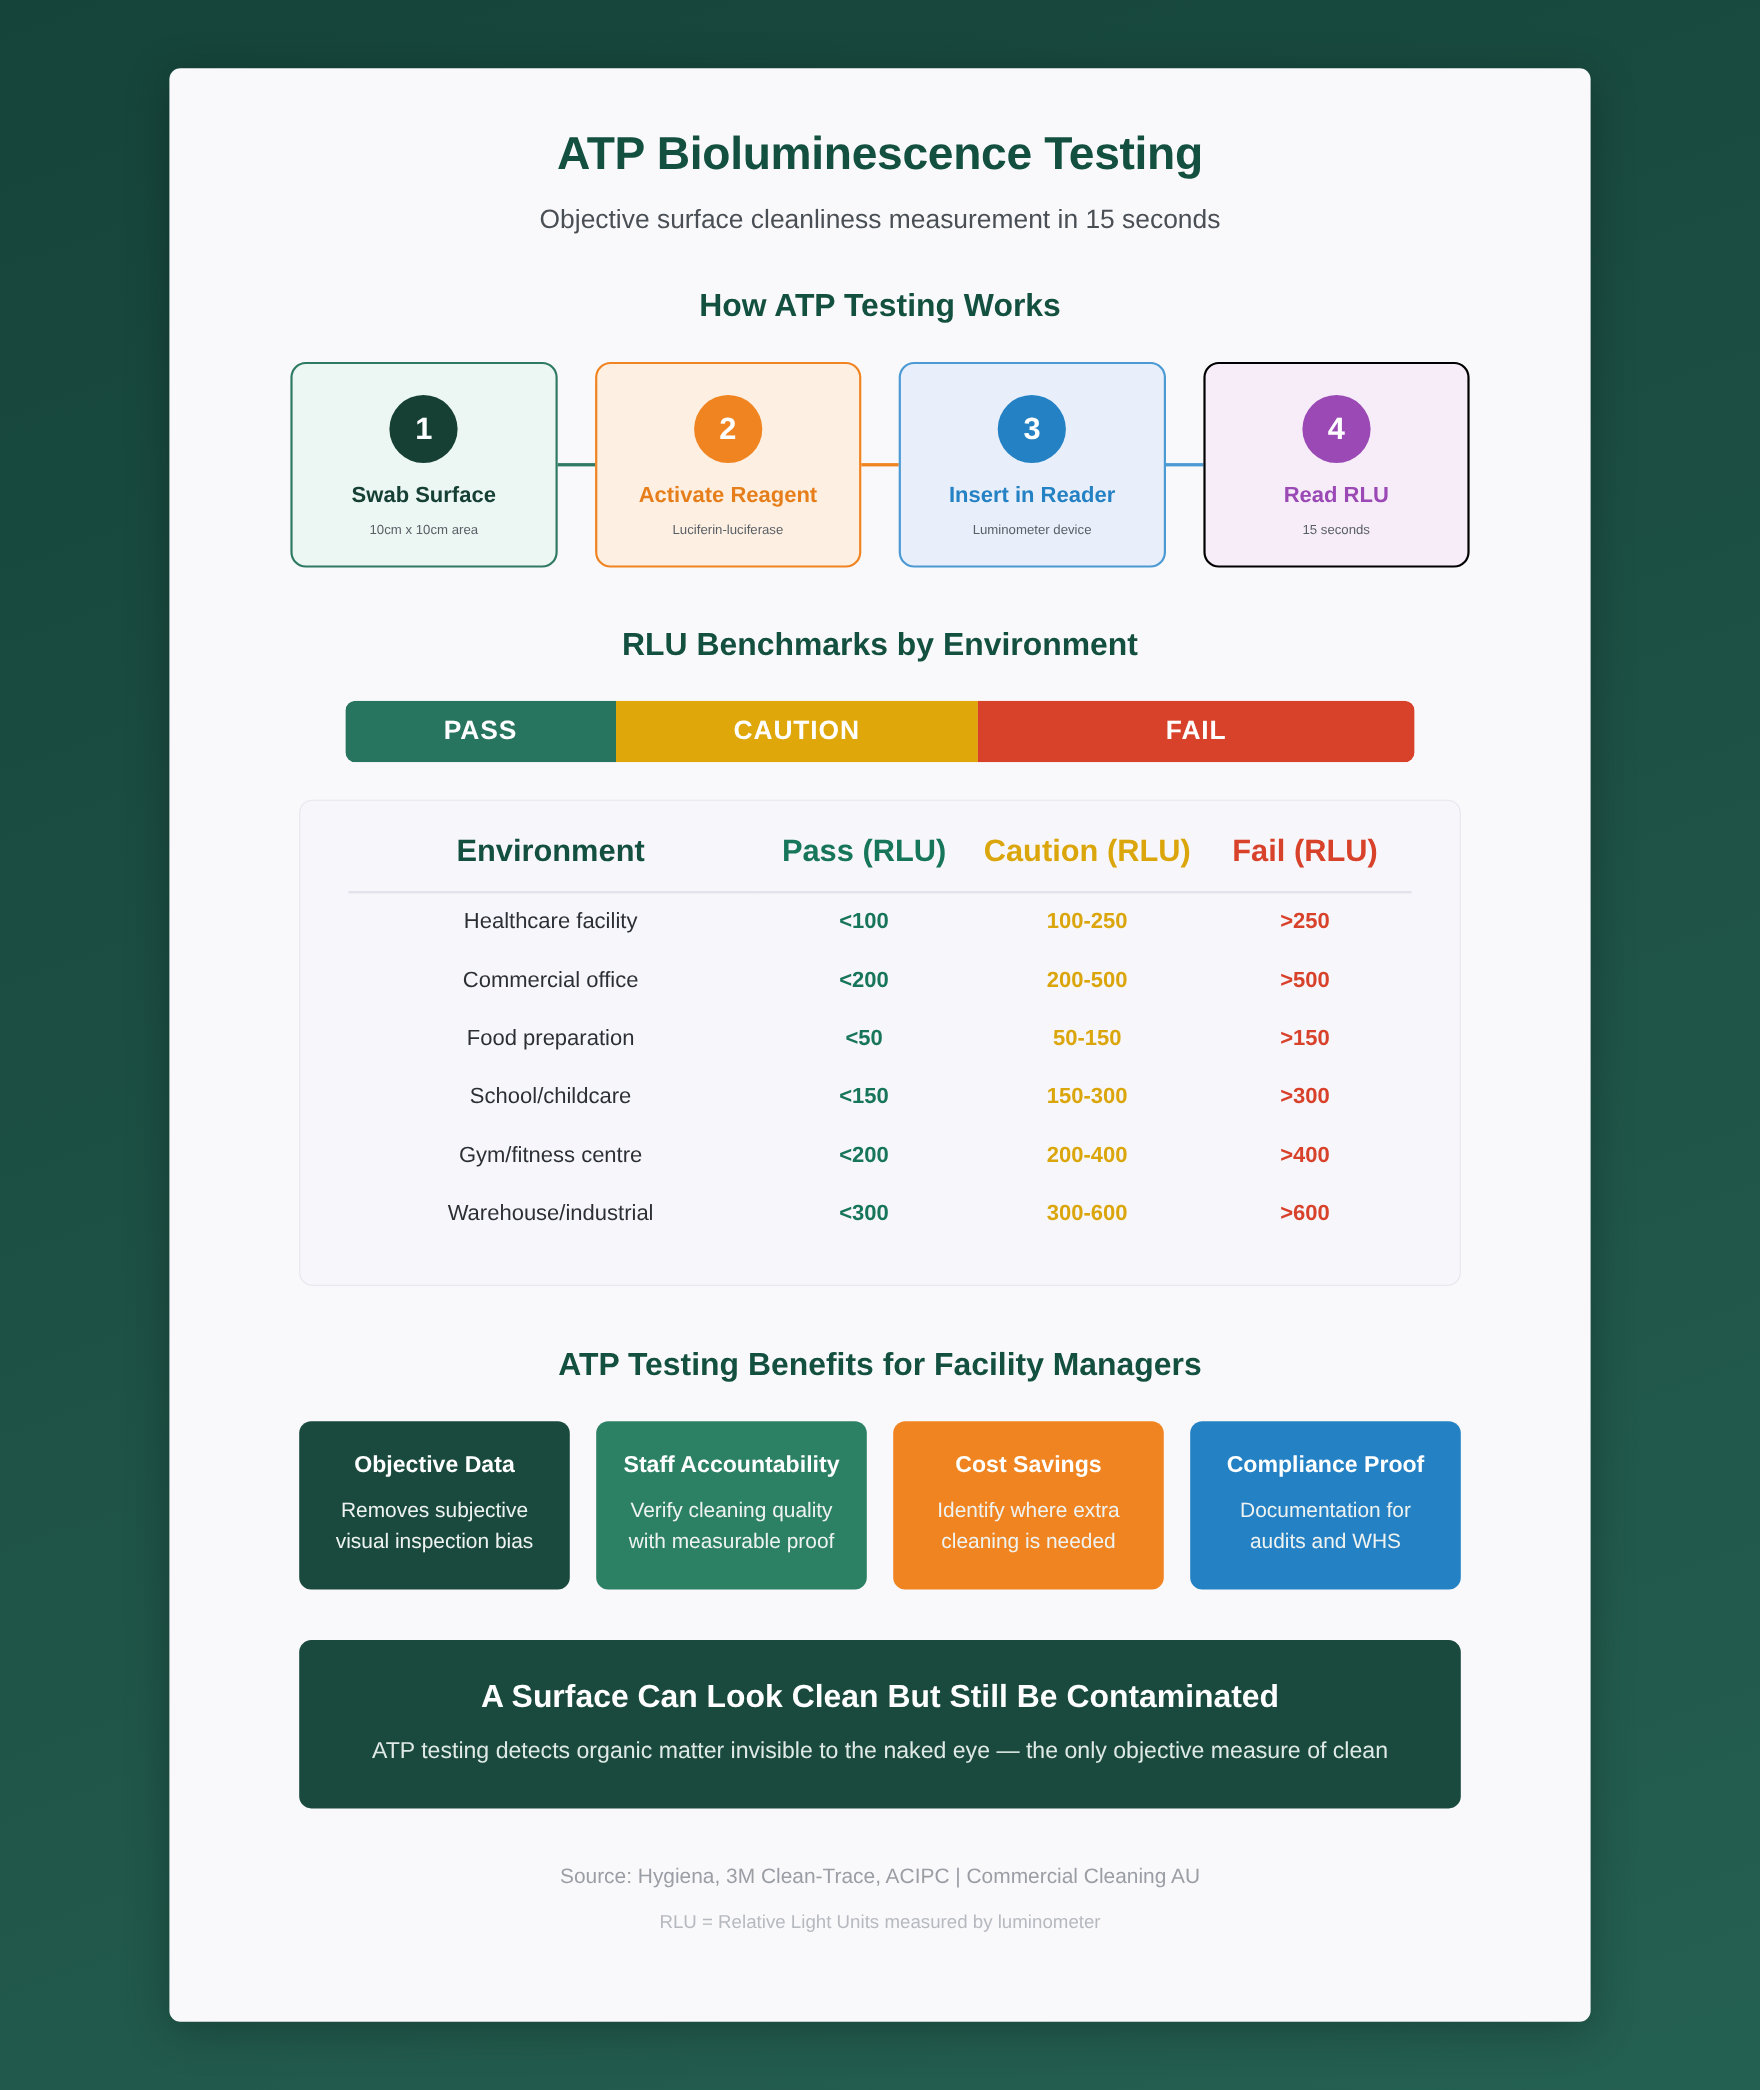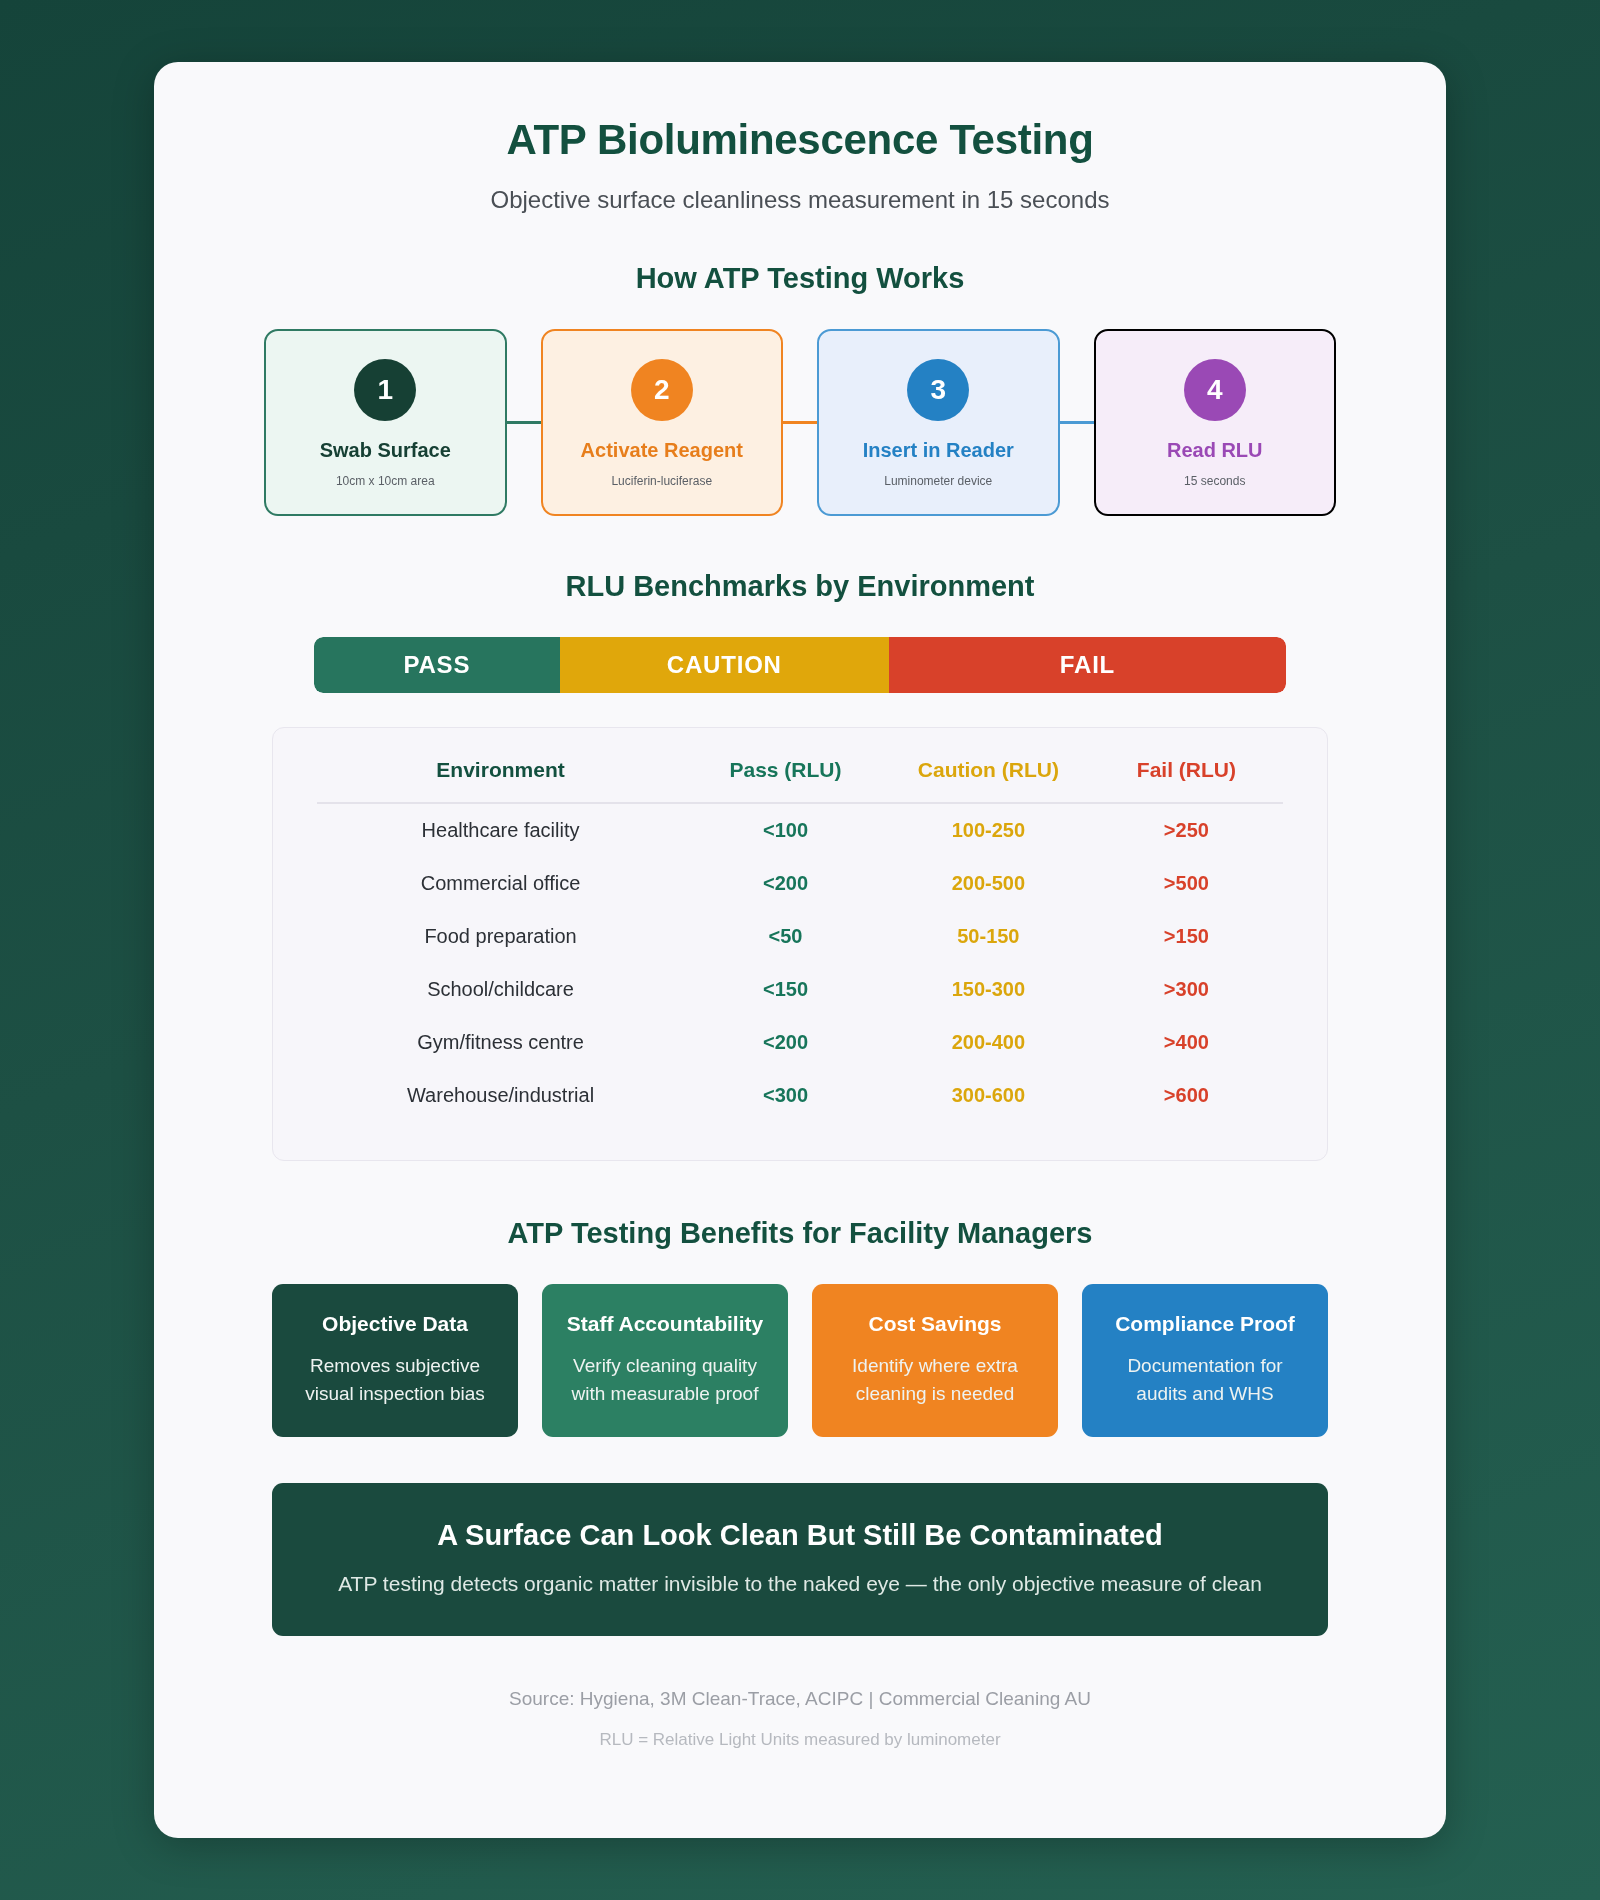--- a/index.html
+++ b/index.html
@@ -18,21 +18,21 @@
     padding: 62px 60px;
     display: flex;
     justify-content: center;
     align-items: flex-start;
   }
 
   .card {
     width: 1292px;
     min-height: 1776px;
     background: #f9f9fb;
-    border-radius: 24px;
+    border-radius: 10px;
     padding: 54px 0 16px 0;
     box-shadow: 0 8px 40px rgba(0,0,0,0.25);
   }
 
   
   .title {
     text-align: center;
     font-size: 42px;
     font-weight: bold;
     color: #13503f;
@@ -120,21 +120,21 @@
   
   .table-wrap {
     margin: 0 118px 0 118px;
     background: #f7f6fa;
     border: 1px solid #e8e6ee;
     border-radius: 12px;
     padding: 30px 44px 38px 44px;
   }
   table { width: 100%; border-collapse: collapse; }
   th {
-    font-size: 21px;
+    font-size: 28px;
     font-weight: bold;
     padding-bottom: 20px;
     border-bottom: 2px solid #e4e2ea;
   }
   th.env-h  { color: #13503f; width: 38%; }
   th.pass-h { color: #17755a; width: 21%; }
   th.caut-h { color: #dba60c; width: 21%; margin-top: 48px; }
   th.fail-h { color: #d8412a; width: 20%; }
   td {
     padding: 15px 0;

